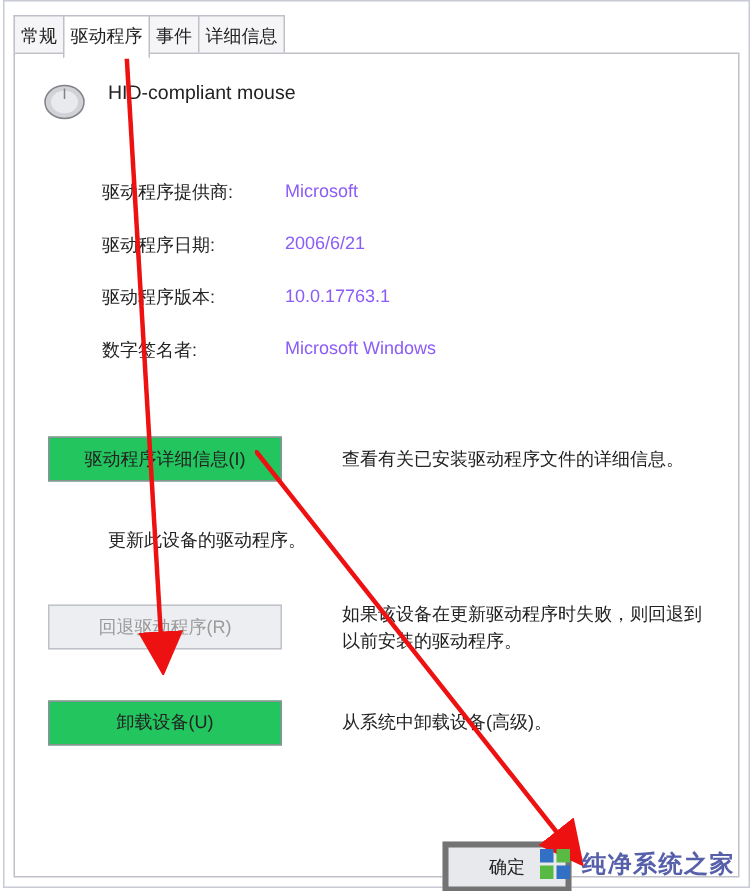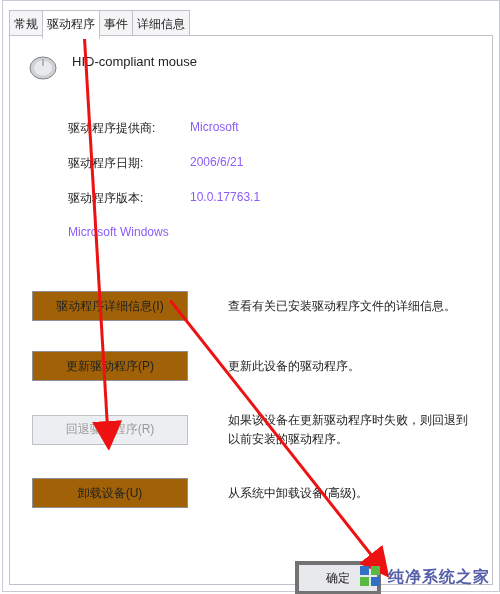--- a/index.html
+++ b/index.html
@@ -11,26 +11,26 @@
 .tab-panel{position:absolute;left:6px;right:6px;top:34px;bottom:6px;border:1px solid #c0c0c8;background:#fff}
 .hdr{position:absolute;left:16px;top:18px;display:flex;}
 .mouse-ico{width:34px;height:28px;margin-right:12px}
 .title{font-size:13px;color:#222}
 .grid{position:absolute;left:58px;top:84px}
 .row{display:flex;margin-bottom:18px}
 .lbl{width:122px;color:#222}
 .val{color:#8b5cf6}
 .btn-col{position:absolute;left:22px;top:255px;width:444px}
 .brow{display:flex;align-items:center;margin-bottom:30px}
-.btn{width:154px;height:28px;border:1px solid #8e9099;background:#a16207;color:#222;display:flex;align-items:center;justify-content:center;cursor:default}
+.btn{width:154px;height:28px;border:1px solid #8e9099;background:#22c55e;color:#222;display:flex;align-items:center;justify-content:center;cursor:default}
 .btn.disabled{color:#9a9a9a;border-color:#bfc1c8;background:#eceef1}
 .btn.hl{border:2px solid #0a62c9;background:#e8eef8}
 .desc{margin-left:40px;color:#222;line-height:1.55;flex:1}
 .ok-btn{position:absolute;right:118px;bottom:-4px;width:78px;height:26px;border:4px solid #737373;background:#e8e9ec;display:flex;align-items:center;justify-content:center;color:#222}
-.wm{position:absolute;right:10px;bottom:6px;display:flex;align-items:center;font-size:16px;color:#565fa9;font-weight:600;letter-spacing:1px}
+.wm{position:absolute;right:10px;bottom:6px;display:flex;font-size:16px;color:#565fa9;font-weight:600;letter-spacing:1px}
 .wm-logo{width:22px;height:22px;margin-right:6px;position:relative}
 .wm-logo span{position:absolute;width:9px;height:9px}
 .wm-logo .a{left:0;top:0;background:#3170c4}
 .wm-logo .b{left:11px;top:0;background:#58b943}
 .wm-logo .c{left:0;top:11px;background:#58b943}
 .wm-logo .d{left:11px;top:11px;background:#3170c4}
 svg.arrow{position:absolute;pointer-events:none}
 </style>
 </head>
 <body>
@@ -64,31 +64,31 @@
       </div>
       <div class="row">
         <span class="lbl">驱动程序日期:</span>
         <span class="val">2006/6/21</span>
       </div>
       <div class="row">
         <span class="lbl">驱动程序版本:</span>
         <span class="val">10.0.17763.1</span>
       </div>
       <div class="row">
+        <span class="lbl">数字签名者:</span>
         <span class="val">Microsoft Windows</span>
       </div>
     </div>
 
     <div class="btn-col">
       <div class="brow">
         <div class="btn">驱动程序详细信息(I)</div>
         <div class="desc">查看有关已安装驱动程序文件的详细信息。</div>
       </div>
       <div class="brow">
-        <div class="btn">更新驱动程序(P)</div>
         <div class="desc">更新此设备的驱动程序。</div>
       </div>
       <div class="brow">
         <div class="btn disabled">回退驱动程序(R)</div>
         <div class="desc">如果该设备在更新驱动程序时失败，则回退到以前安装的驱动程序。</div>
       </div>
       <div class="brow">
         <div class="btn">卸载设备(U)</div>
         <div class="desc">从系统中卸载设备(高级)。</div>
       </div>

